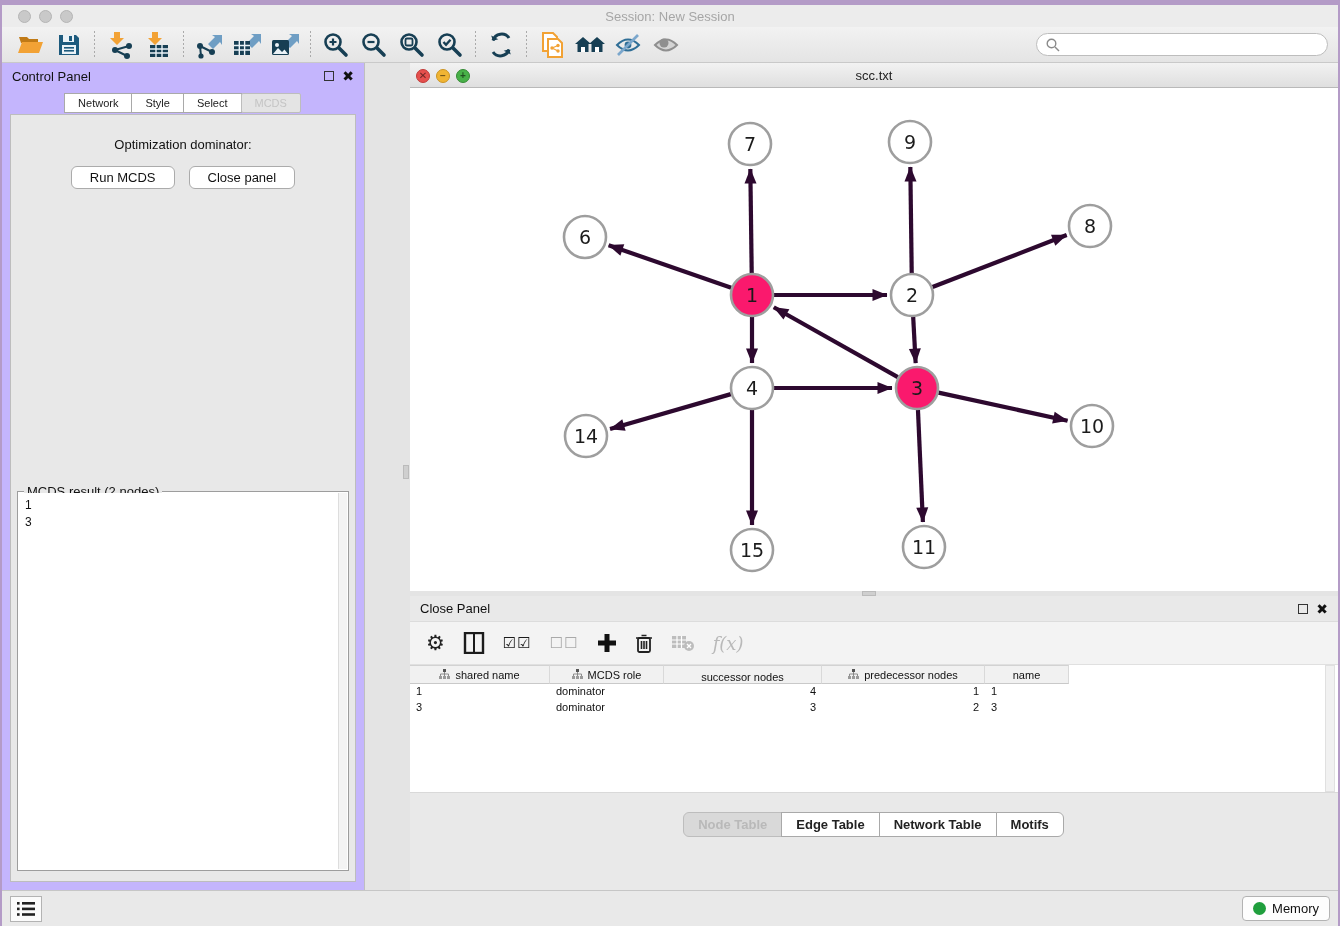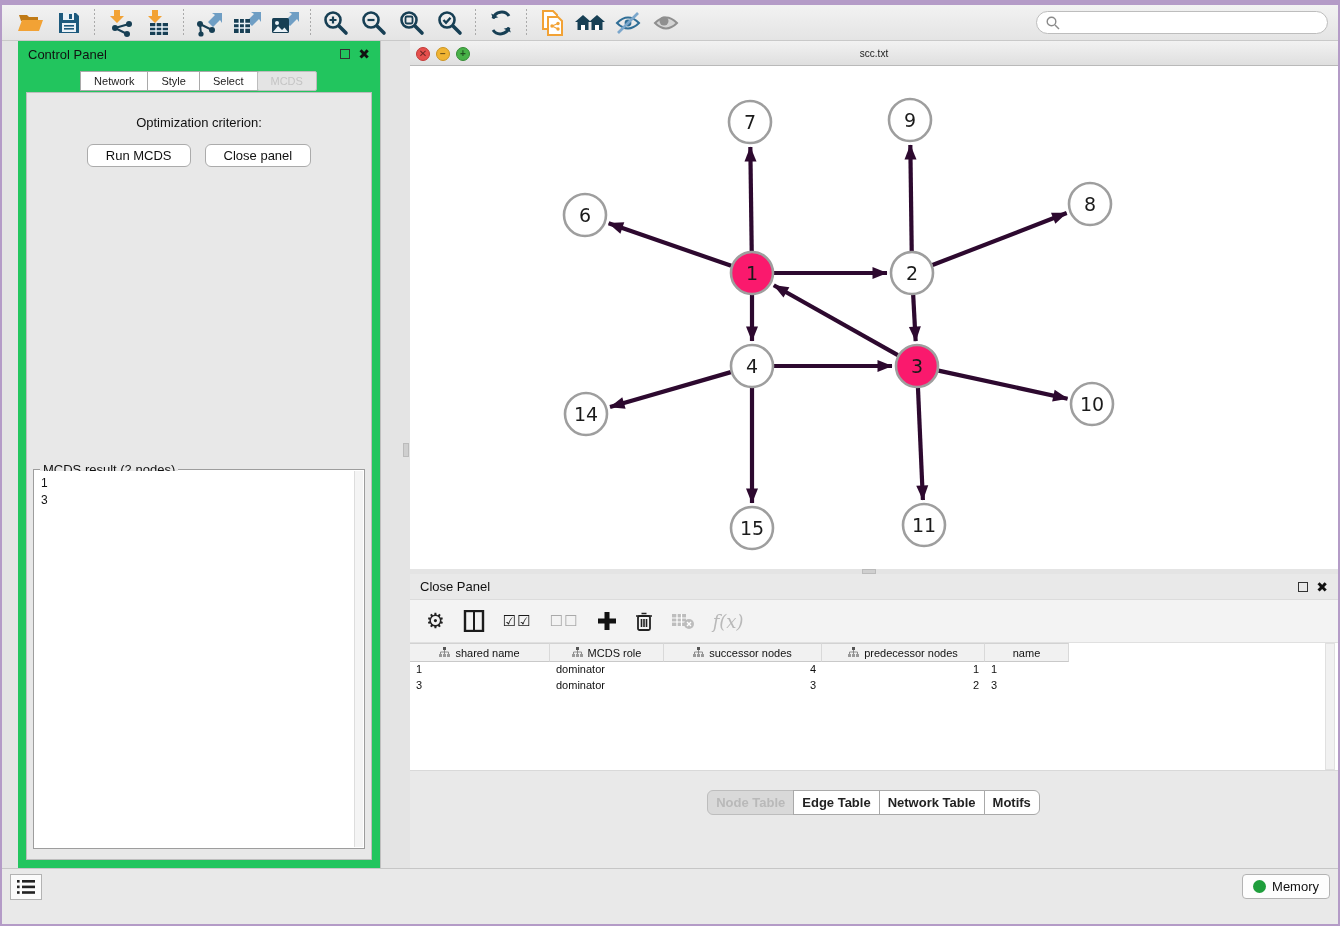--- a/index.html
+++ b/index.html
@@ -21,21 +21,21 @@
   .toolbar { height:36px; background:linear-gradient(#f2f2f2,#e4e4e4);
     border-bottom:1px solid #c9c9c9; display:flex; align-items:center; padding:0 10px; }
   .tbi { width:38px; height:32px; display:flex; align-items:center; justify-content:center; cursor:default; }
   .tb-sep { width:1px; height:28px; margin:0 6px;
     background-image:linear-gradient(#aaa 40%, transparent 40%); background-size:1px 4px; }
   .search-wrap { margin-left:auto; width:292px; height:23px; border:1px solid #bdbdbd; border-radius:12px;
     background:#fff; display:flex; align-items:center; padding:0 8px; gap:4px; }
   
   .workspace { position:relative; height:827px; background:#e4e4e4; }
   
-  .cpanel { position:absolute; left:16px; top:0; width:363px; height:827px; background:#22c55e;
+  .cpanel { position:absolute; left:0; top:0; width:363px; height:827px; background:#c4b5fd;
     border-right:1px solid #bfbfbf; }
   .cpanel-hdr { height:26px; display:flex; align-items:center; padding:0 10px; }
   .panel-hdr-title { font-size:13px; color:#111; }
   .panel-hdr-icons { margin-left:auto; display:flex; gap:8px; align-items:center; }
   .float-ic { width:10px; height:10px; border:1.5px solid #333; display:inline-block; }
   .close-ic { font-size:14px; font-weight:bold; color:#111; line-height:10px; }
   .ctab-row { display:flex; justify-content:center; position:relative; z-index:2; margin-top:4px; }
   .ctab { border:1px solid #a9a9a9; background:#fff; padding:3px 13px; font-size:11px; margin-left:-1px; }
   .ctab.sel { background:#e4e4e4; color:#c4c4c4; border-radius:2px; border-color:#bdbdbd; }
   .cpanel-content { position:absolute; left:8px; right:8px; top:51px; bottom:8px;
@@ -53,21 +53,21 @@
   .result-legend { position:absolute; top:-8px; left:6px; background:#e8e8e8; padding:0 3px; font-size:13px; color:#111; }
   .result-text { position:absolute; inset:1px 10px 1px 1px; background:#fff; font-size:12px;
     padding:4px 6px; white-space:pre-line; line-height:17px; color:#111; }
   .result-scroll { position:absolute; top:1px; bottom:1px; right:1px; width:9px; background:#f4f4f4; border-left:1px solid #ddd; }
   .v-split { position:absolute; left:400px; top:0; width:8px; height:827px; background:#e4e4e4; }
   .v-split .grip { position:absolute; top:402px; left:1px; width:6px; height:14px; background:#cfcfcf; border:1px solid #bbb; }
   
   .netwin { position:absolute; left:408px; top:0; right:0; height:528px; }
   .netwin-titlebar { height:25px; background:linear-gradient(#f2f2f2,#dfdfdf); border-bottom:1px solid #b9b9b9;
     display:flex; align-items:center; justify-content:center; position:relative; }
-  .netwin-title { font-size:10px; color:#222; }
+  .netwin-title { font-size:13px; color:#222; }
   .tl { width:14px; height:14px; border-radius:50%; display:flex; align-items:center; justify-content:center;
     font-size:10px; font-weight:bold; color:rgba(0,0,0,.55); line-height:1; }
   .netwin-lights { position:absolute; left:6px; top:0; height:25px; display:flex; align-items:center; gap:6px; }
   .tl.red { background:#e5504d; border:1px solid #c23a38; }
   .tl.yel { background:#f0b433; border:1px solid #cc9422; }
   .tl.grn { background:#48b148; border:1px solid #358a35; }
   .net-canvas { position:relative; height:503px; background:#fff; }
   .h-split { position:absolute; left:408px; top:528px; right:0; height:5px; background:#e4e4e4; }
   .h-split .grip { position:absolute; left:452px; top:0; width:14px; height:5px; background:#cfcfcf; border:1px solid #bbb; }
   
@@ -83,40 +83,48 @@
   .tp-body { position:relative; background:#fff; height:128px; border-bottom:1px solid #d9d9d9; }
   .tp-scroll { position:absolute; top:0; bottom:0; right:3px; width:10px; background:#f1f1f1; border:1px solid #e0e0e0; }
   .thead { display:flex; height:19px; }
   .th { background:#f1f1f1; border-right:1px solid #d9d9d9; border-top:1px solid #d2d2d2; border-bottom:1px solid #c9c9c9;
     font-size:11px; color:#111; display:flex; align-items:center; justify-content:center; gap:5px; overflow:hidden; }
   .trow { display:flex; height:16px; }
   .td { font-size:11px; color:#111; padding:1px 6px; overflow:hidden; white-space:nowrap; }
   .td.r { text-align:right; }
   .tp-graybar { height:16px; background:#e9e9e9; }
   .tp-tabs { height:30px; display:flex; justify-content:center; align-items:center; }
-  .ttab { border:1px solid #a9a9a9; background:#fff; padding:4px 8px; font-size:13px; font-weight:bold; margin-left:-1px; }
+  .ttab { border:1px solid #a9a9a9; background:#fff; padding:4px 14px; font-size:13px; font-weight:bold; margin-left:-1px; }
   .ttab:first-child { border-radius:6px 0 0 6px; }
   .ttab:last-child { border-radius:0 6px 6px 0;text-align:center; }
   .ttab.sel { background:#d9d9d9; color:#b9b9b9; border-color:#bdbdbd; }
   
   .statusbar { height:36px; background:#e9e9e9; border-top:1px solid #c6c6c6;
     display:flex; align-items:center; padding:0 8px; }
   .list-btn { width:32px; height:26px; background:#fbfbfb; border:1px solid #b3b3b3;
     display:flex; align-items:center; justify-content:center; }
   .mem-btn { margin-left:auto; height:25px; border:1px solid #b3b3b3; border-radius:4px; background:#fdfdfd;
     display:flex; align-items:center; gap:6px; padding:0 10px; font-size:13px; color:#111; }
   .mem-dot { width:13px; height:13px; border-radius:50%; background:#1f9e3c; }
   svg { display:block; }
 </style>
 </head>
 <body>
 
 <div class="app">
   <div class="top-strip"></div>
 
+  <div class="titlebar">
+    <div class="lights">
+      <span class="light"></span>
+      <span class="light"></span>
+      <span class="light"></span>
+    </div>
+    <span class="title">Session: New Session</span>
+  </div>
 
   <div class="toolbar">
     <span class="tbi">
       <svg width="28" height="24" viewBox="0 0 28 24">
           <path d="M2 4h8l2 2h9v4H4z" fill="#c07a16"></path>
           <path d="M5 9h21l-4 11H1z" fill="#f2a235"></path>
         </svg>
     </span>
     <span class="tbi">
       <svg width="24" height="24" viewBox="0 0 24 24">
@@ -259,21 +267,21 @@
           <span class="close-ic">✖</span>
         </span>
       </div>
       <div class="ctab-row" id="cp-tabs">
           <div class="ctab">Network</div>
           <div class="ctab">Style</div>
           <div class="ctab">Select</div>
           <div class="ctab sel">MCDS</div>
         </div>
       <div class="cpanel-content">
-        <div class="opt-label">Optimization criterion:</div>
+        <div class="opt-label">Optimization dominator:</div>
         <div class="btn-row">
           <div class="cbtn">Run MCDS</div>
           <div class="cbtn">Close panel</div>
         </div>
         <div class="result-box">
           <span class="result-legend">MCDS result (2 nodes)</span>
           <div class="result-text" id="result-text">1
 3</div>
           <div class="result-scroll"></div>
         </div>
@@ -423,21 +431,21 @@
             <div class="th" style="width: 114px;">
               <svg width="11" height="11" viewBox="0 0 11 11">
                 <rect x="4" y="0" width="3" height="3" fill="#555"></rect>
                 <rect x="0" y="7" width="3" height="3" fill="#9a9a9a"></rect>
                 <rect x="4" y="7" width="3" height="3" fill="#9a9a9a"></rect>
                 <rect x="8" y="7" width="3" height="3" fill="#9a9a9a"></rect>
                 <path d="M5.5 3v2M1.5 7V5h8v2M5.5 5v2" stroke="#777" stroke-width="0.8" fill="none"></path>
               </svg>
               <span>MCDS role</span>
             </div>
-            <div class="th" style="width: 158px;">
+            <div class="th" style="width: 158px; flex-direction: column;">
               <svg width="11" height="11" viewBox="0 0 11 11">
                 <rect x="4" y="0" width="3" height="3" fill="#555"></rect>
                 <rect x="0" y="7" width="3" height="3" fill="#9a9a9a"></rect>
                 <rect x="4" y="7" width="3" height="3" fill="#9a9a9a"></rect>
                 <rect x="8" y="7" width="3" height="3" fill="#9a9a9a"></rect>
                 <path d="M5.5 3v2M1.5 7V5h8v2M5.5 5v2" stroke="#777" stroke-width="0.8" fill="none"></path>
               </svg>
               <span>successor nodes</span>
             </div>
             <div class="th" style="width: 163px;">

